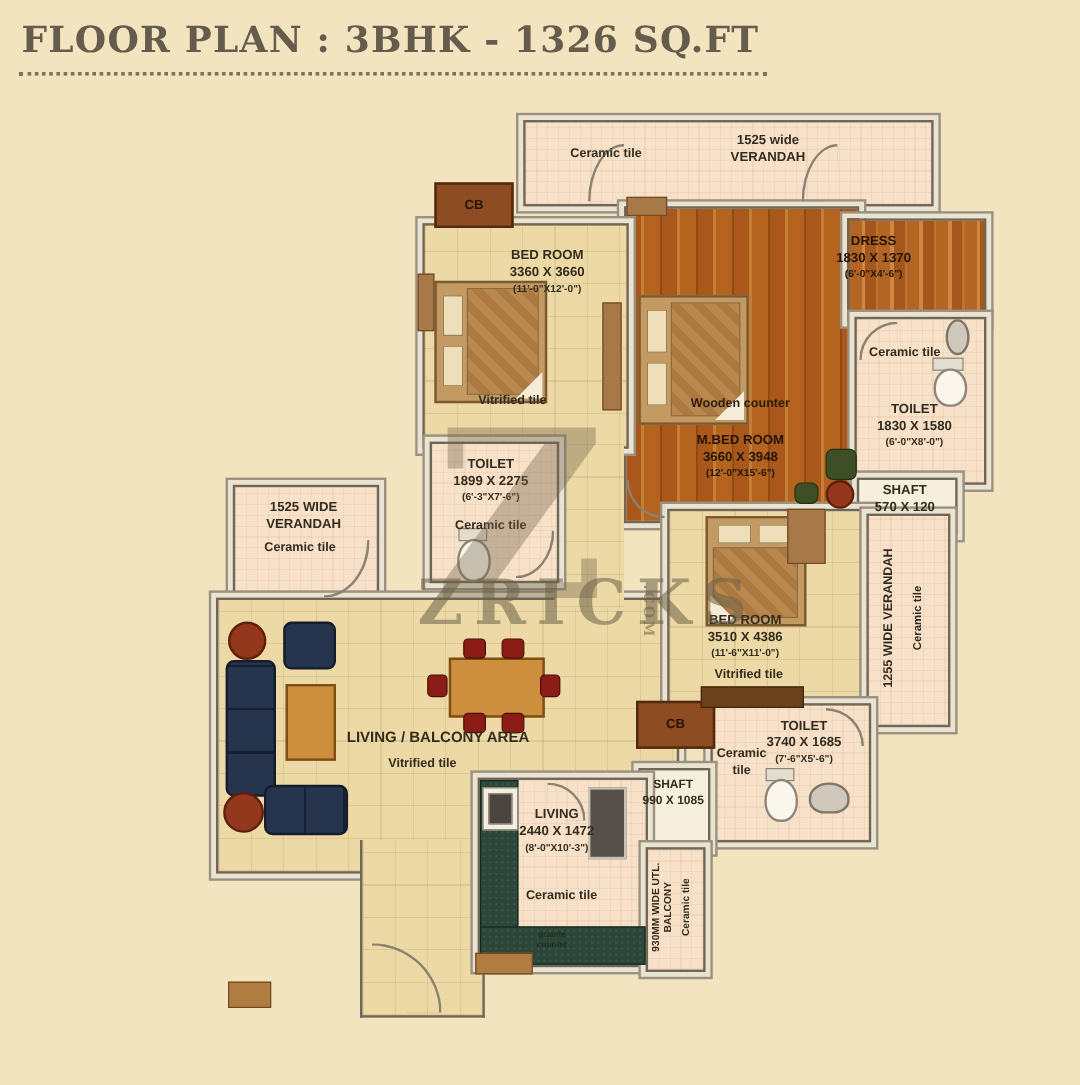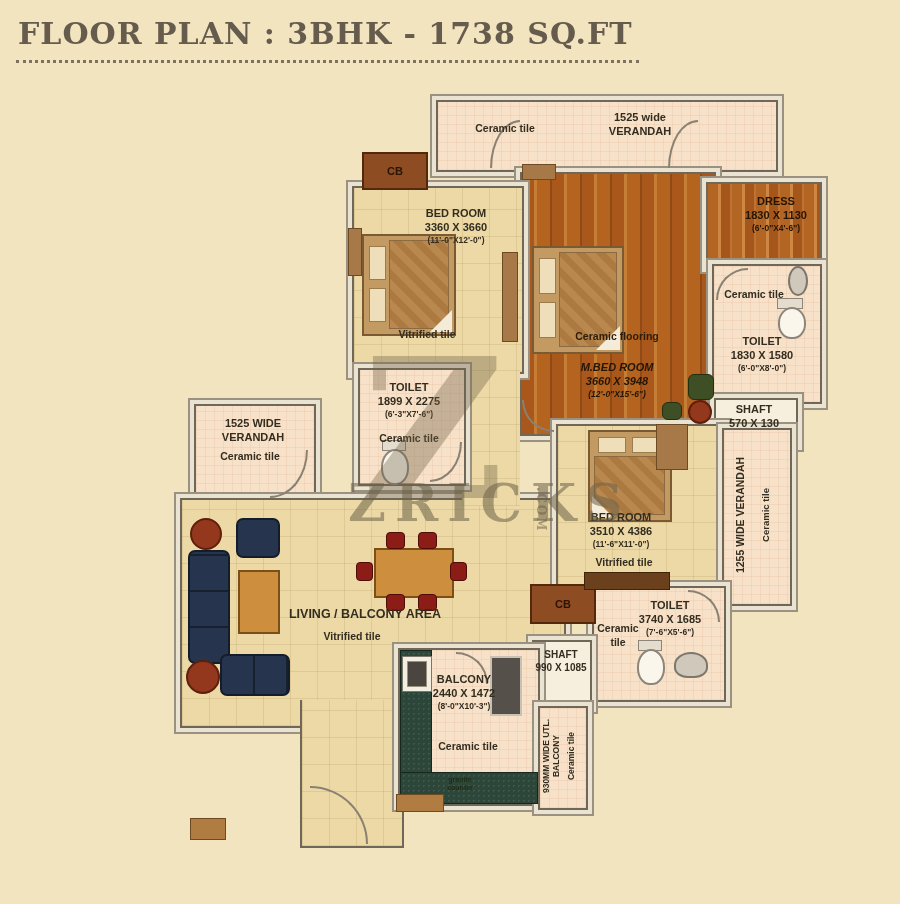--- a/index.html
+++ b/index.html
@@ -77,21 +77,21 @@
   }
   .wm-com{
     position:absolute;left:548px;top:487px;z-index:9;
     font-family:"DejaVu Serif",serif;font-weight:bold;font-size:12px;letter-spacing:2px;
     color:rgba(108,96,73,.55);transform:rotate(90deg);transform-origin:left top;pointer-events:none;
   }
 </style>
 </head>
 <body>
 
-<div class="title">FLOOR PLAN : 3BHK - 1738 SQ.FT</div>
+<div class="title">FLOOR PLAN : 3BHK - 1326 SQ.FT</div>
 
 <div class="room pink" style="left:436px;top:100px;width:338px;height:68px;"></div>
 <div class="room wood" style="left:520px;top:172px;width:192px;height:260px;"></div>
 <div class="room wood2" style="left:706px;top:182px;width:112px;height:82px;"></div>
 <div class="room pink" style="left:712px;top:264px;width:106px;height:136px;"></div>
 <div class="room cream" style="left:714px;top:398px;width:80px;height:44px;"></div>
 <div class="room tan" style="left:352px;top:186px;width:168px;height:184px;"></div>
 <div class="room pink" style="left:194px;top:404px;width:118px;height:96px;"></div>
 <div class="room tan" style="left:180px;top:498px;width:382px;height:226px;"></div>
 <div class="floor tan" style="left:462px;top:370px;width:58px;height:136px;"></div>
@@ -187,43 +187,43 @@
 </div>
 <div class="lbl tilelbl" style="left:505px;top:122px;">Ceramic tile</div>
 
 <div class="lbl" style="left:456px;top:206px;">
   <span class="mm">BED ROOM</span>
   <span class="mm">3360 X 3660</span>
   <span class="ft">(11'-0"X12'-0")</span>
 </div>
 <div class="lbl tilelbl" style="left:427px;top:328px;">Vitrified tile</div>
 
-<div class="lbl tilelbl" style="left:617px;top:330px;color:#2d1d08;">Ceramic flooring</div>
-<div class="lbl" style="left:617px;top:360px;color:#241505;font-style:italic;">
+<div class="lbl tilelbl" style="left:617px;top:330px;color:#2d1d08;">Wooden counter</div>
+<div class="lbl" style="left:617px;top:360px;color:#241505;">
   <span class="mm">M.BED ROOM</span>
   <span class="mm">3660 X 3948</span>
   <span class="ft">(12'-0"X15'-6")</span>
 </div>
 
-<div class="lbl" style="left:776px;top:194px;color:#241505;">
+<div class="lbl" style="left:728px;top:194px;color:#241505;">
   <span class="mm">DRESS</span>
-  <span class="mm">1830 X 1130</span>
+  <span class="mm">1830 X 1370</span>
   <span class="ft">(6'-0"X4'-6")</span>
 </div>
 
 <div class="lbl tilelbl" style="left:754px;top:288px;">Ceramic tile</div>
 <div class="lbl" style="left:762px;top:334px;">
   <span class="mm">TOILET</span>
   <span class="mm">1830 X 1580</span>
   <span class="ft">(6'-0"X8'-0")</span>
 </div>
 
 <div class="lbl" style="left:754px;top:402px;">
   <span class="mm">SHAFT</span>
-  <span class="mm">570 X 130</span>
+  <span class="mm">570 X 120</span>
 </div>
 
 <div class="lbl" style="left:409px;top:380px;">
   <span class="mm">TOILET</span>
   <span class="mm">1899 X 2275</span>
   <span class="ft">(6'-3"X7'-6")</span>
 </div>
 <div class="lbl tilelbl" style="left:409px;top:432px;">Ceramic tile</div>
 
 <div class="lbl" style="left:253px;top:416px;">
@@ -248,21 +248,21 @@
   <span class="ft">(7'-6"X5'-6")</span>
 </div>
 <div class="lbl tilelbl wrap" style="left:618px;top:622px;width:50px;">Ceramic tile</div>
 
 <div class="lbl" style="left:561px;top:648px;font-size:10px;">
   <span class="mm">SHAFT</span>
   <span class="mm">990 X 1085</span>
 </div>
 
 <div class="lbl" style="left:464px;top:672px;">
-  <span class="mm">BALCONY</span>
+  <span class="mm">LIVING</span>
   <span class="mm">2440 X 1472</span>
   <span class="ft">(8'-0"X10'-3")</span>
 </div>
 <div class="lbl tilelbl" style="left:468px;top:740px;">Ceramic tile</div>
 <div class="lbl wrap" style="left:460px;top:776px;width:46px;font-size:7px;color:#202e18;line-height:1.2;">granite counter</div>
 
 <div class="lbl vert wrap" style="left:551px;top:756px;width:92px;font-size:8.5px;line-height:1.2;">930MM WIDE UTL. BALCONY</div>
 <div class="lbl vert tilelbl" style="left:572px;top:756px;font-size:8.5px;">Ceramic tile</div>
 
 <div class="lbl" style="left:365px;top:606px;font-size:12.5px;">LIVING / BALCONY AREA</div>

